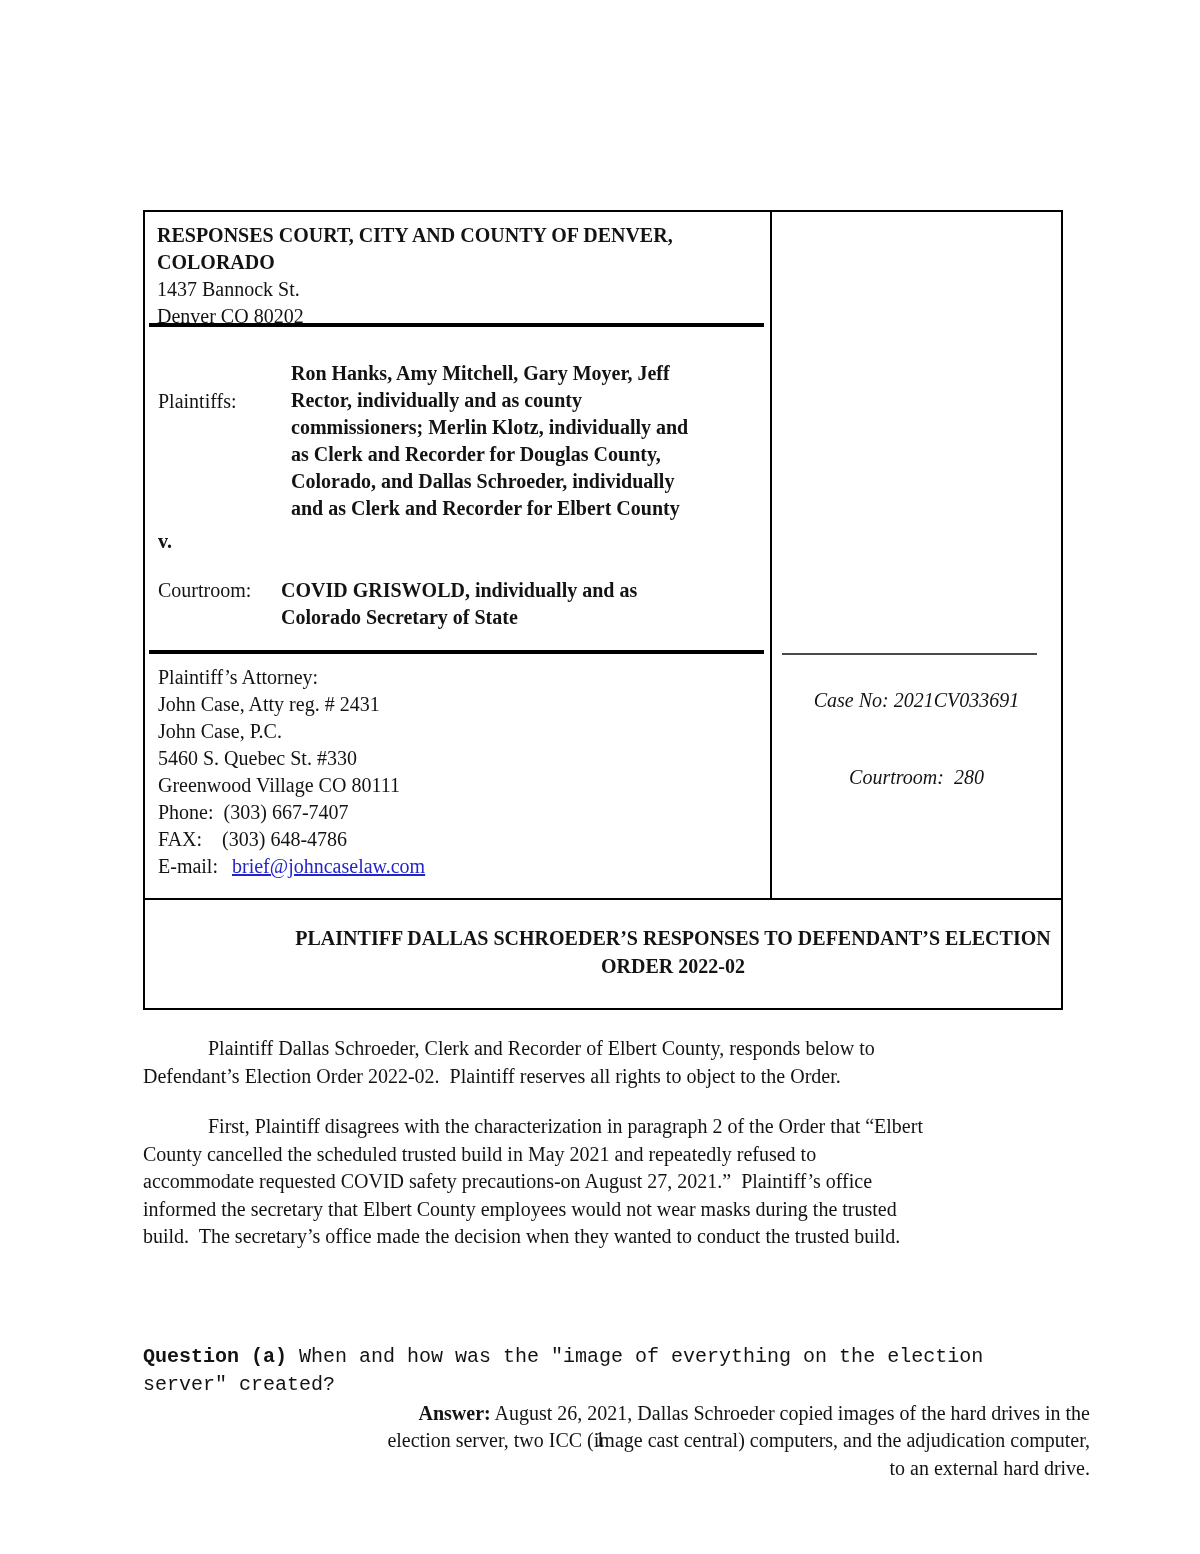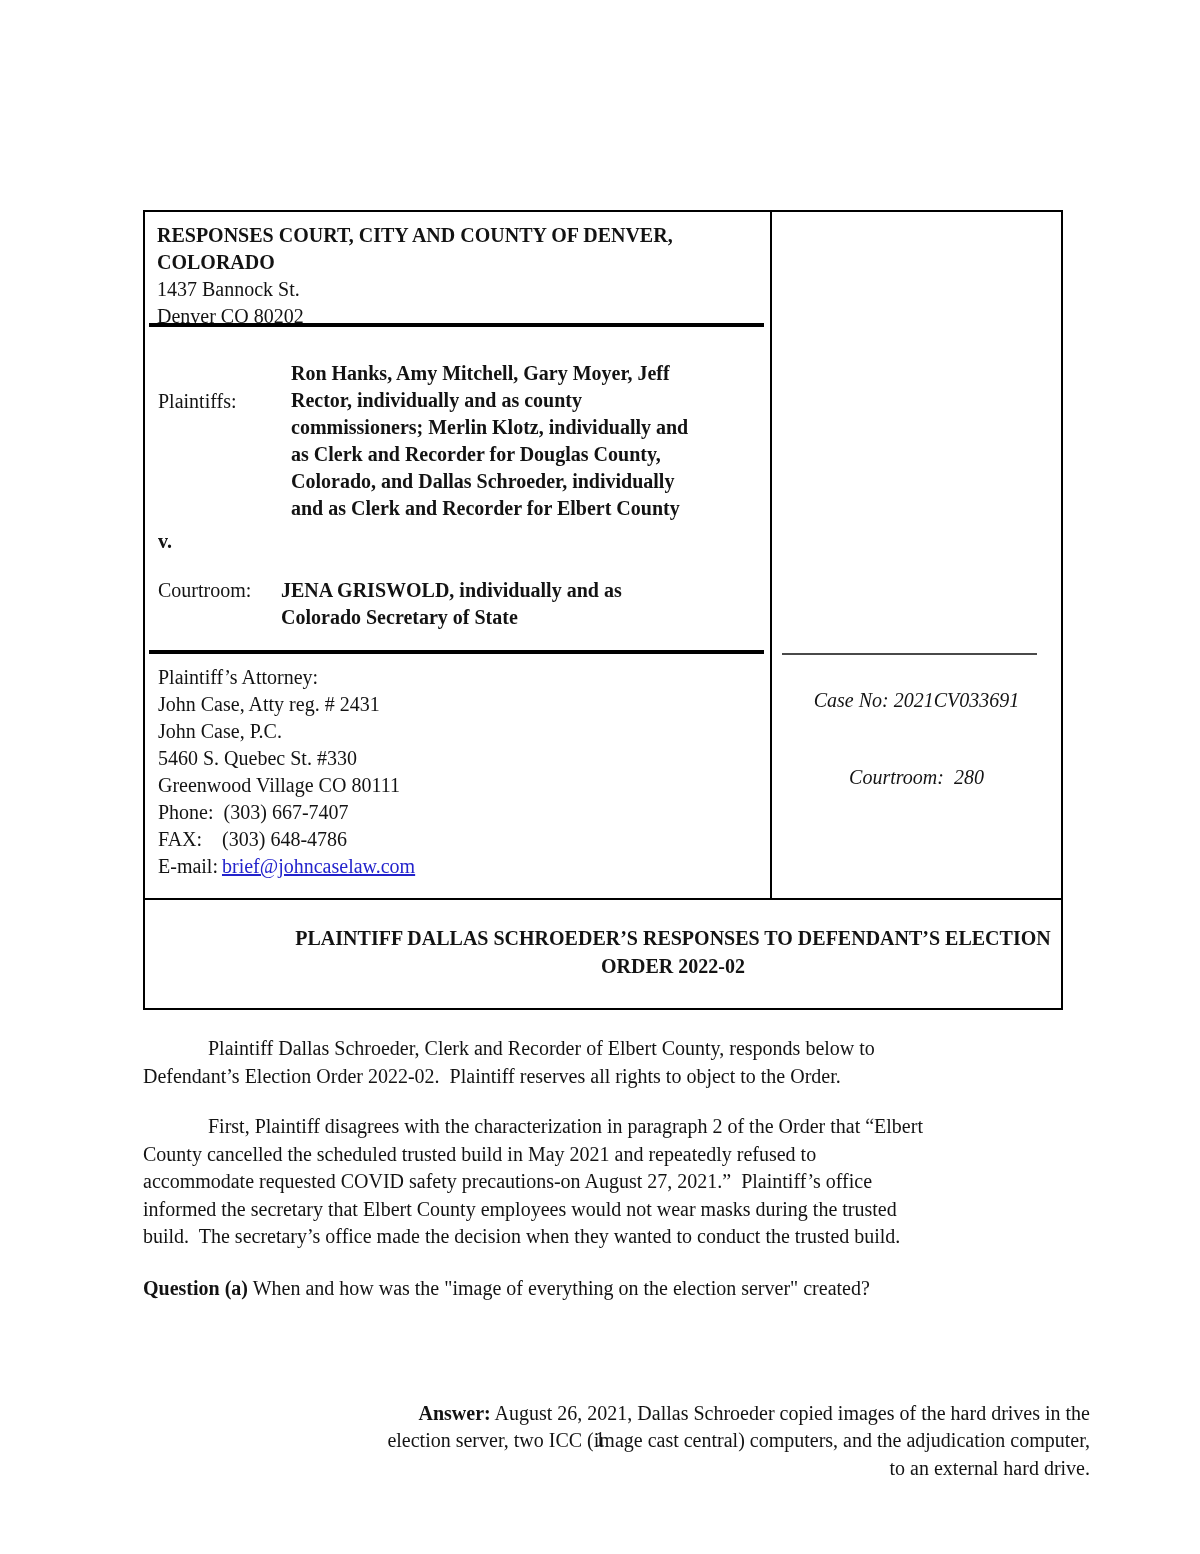--- a/index.html
+++ b/index.html
@@ -88,34 +88,34 @@
     <div class="abs prewrap b lh27" style="left:146px; top:148px; width:478px;">Ron Hanks, Amy Mitchell, Gary Moyer, Jeff
 Rector, individually and as county
 commissioners; Merlin Klotz, individually and
 as Clerk and Recorder for Douglas County,
 Colorado, and Dallas Schroeder, individually
 and as Clerk and Recorder for Elbert County</div>
 
     <div class="abs b lh27" style="left:13px; top:316px;">v.</div>
 
     <div class="abs lh27" style="left:13px; top:365px;">Courtroom:</div>
-    <div class="abs prewrap b lh27" style="left:136px; top:365px; width:488px;">JENA GRISWOLD, individually and as
+    <div class="abs prewrap b lh27" style="left:136px; top:365px; width:488px;">COVID GRISWOLD, individually and as
 Colorado Secretary of State</div>
 
     <div class="thick-rule" style="top:438px;"></div>
 
     <div class="abs prewrap lh27" style="left:13px; top:452px; width:600px;">Plaintiff’s Attorney:
 John Case, Atty reg. # 2431
 John Case, P.C.
 5460 S. Quebec St. #330
 Greenwood Village CO 80111
 Phone:  (303) 667-7407
 FAX:    (303) 648-4786</div>
     <div class="abs lh27" style="left:13px; top:641px;">
-      <span>E-mail:</span><a class="email" style="margin-left:4px;" href="#">brief@johncaselaw.com</a>
+      <span>E-mail:</span><a class="email" style="margin-left:14px;" href="#">brief@johncaselaw.com</a>
     </div>
 
     <div class="divider-v"></div>
     <div class="row-border"></div>
 
     <div class="sig-line"></div>
     <div class="right-col-text prewrap" style="top:475px;">Case No: 2021CV033691</div>
     <div class="right-col-text prewrap" style="top:552px;">Courtroom:  280</div>
 
     <div class="title-row">PLAINTIFF DALLAS SCHROEDER’S RESPONSES TO DEFENDANT’S ELECTION
@@ -124,21 +124,21 @@
 
   <div class="body-par prewrap indent lh28" style="top:1035px;">Plaintiff Dallas Schroeder, Clerk and Recorder of Elbert County, responds below to
 Defendant’s Election Order 2022-02.  Plaintiff reserves all rights to object to the Order.</div>
 
   <div class="body-par prewrap indent lh28" style="top:1113px;">First, Plaintiff disagrees with the characterization in paragraph 2 of the Order that “Elbert
 County cancelled the scheduled trusted build in May 2021 and repeatedly refused to
 accommodate requested COVID safety precautions-on August 27, 2021.”  Plaintiff’s office
 informed the secretary that Elbert County employees would not wear masks during the trusted
 build.  The secretary’s office made the decision when they wanted to conduct the trusted build.</div>
 
-  <div class="body-par lh28" style="top:1275px;">
+  <div class="body-par lh28" style="top:1343px;font-family:Liberation Mono, monospace;">
     <span class="b">Question (a)</span><span> When and how was the "image of everything on the election server" created?</span>
   </div>
 
   <div class="body-par prewrap lh28" style="left:210px; top:1372px; width:880px;text-align:right;">
     <span class="b">Answer:</span><span> August 26, 2021, Dallas Schroeder copied images of the hard drives in the
 election server, two ICC (image cast central) computers, and the adjudication computer,
 to an external hard drive.</span>
   </div>
 
   <div class="page-num">1</div>

